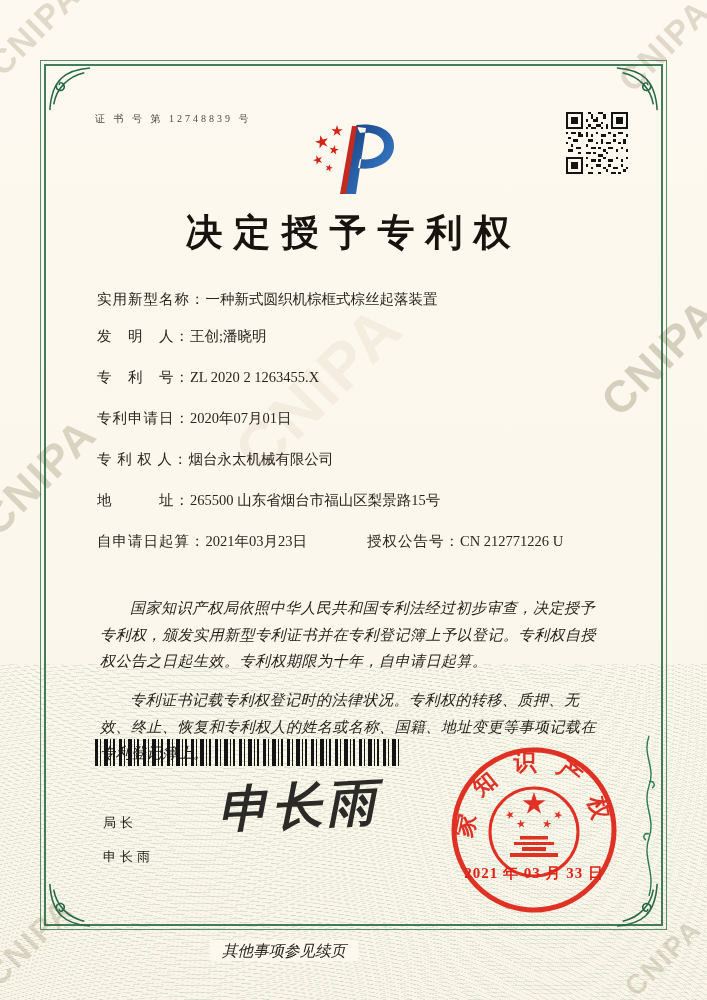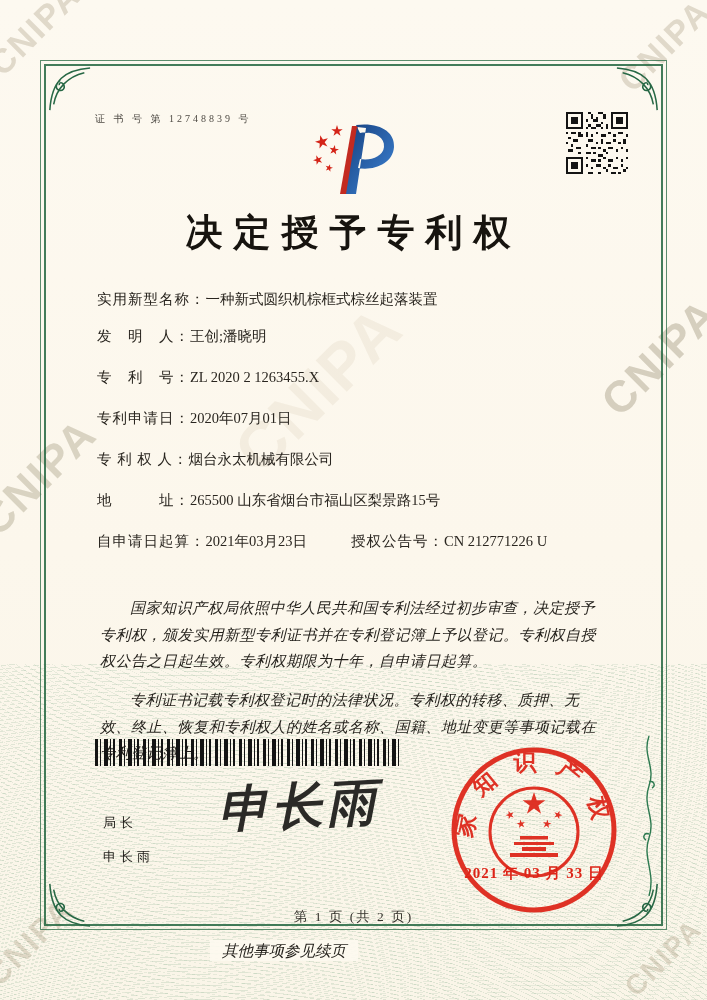--- a/index.html
+++ b/index.html
@@ -44,21 +44,21 @@
 
   .logo{position:absolute;left:294px;top:122px;width:122px;height:76px;}
 
   .title{position:absolute;left:0;width:707px;top:208px;text-align:center;
          font-size:37px;font-weight:bold;letter-spacing:11px;color:#17140f;}
 
   .fields{position:absolute;left:97px;top:290px;width:525px;font-size:14.5px;color:#29251f;}
   .row{height:24px;margin-bottom:17px;white-space:nowrap;}
   .row.first{margin-bottom:13px;}
   .row .label{letter-spacing:1px;}
-  .grant-no-group{margin-left:44px;}
+  .grant-no-group{margin-left:60px;}
 
   .body-text{position:absolute;left:88px;top:583px;width:534px;font-size:15px;line-height:1.78;
              color:#211e19;font-style:italic;}
   .body-text p{margin:12px;text-indent:2em;letter-spacing:.5px;}
 
   .barcode{position:absolute;left:95px;top:739px;width:306px;height:27px;
     background:repeating-linear-gradient(90deg,
       #141414 0 3px,transparent 3px 5px,#141414 5px 6px,transparent 6px 9px,
       #141414 9px 13px,transparent 13px 15px,#141414 15px 16px,transparent 16px 18px,
       #141414 18px 20px,transparent 20px 24px);}
@@ -209,18 +209,17 @@
       <g fill="#dd2417">
         <rect x="72" y="92" width="28" height="3.5"></rect>
         <rect x="66" y="98" width="40" height="3"></rect>
         <rect x="74" y="103" width="24" height="4"></rect>
         <rect x="62" y="109" width="48" height="4"></rect>
       </g>
     </svg>
   </div>
   <div class="seal-date">2021 年 03 月 33 日</div>
 
-  <div class="page-no">第 1 页 (共 2 页)</div>
   <div class="footer-note">
     <span>其他事项参见续页</span>
   </div>
 
 </div>
 
 </body></html>

